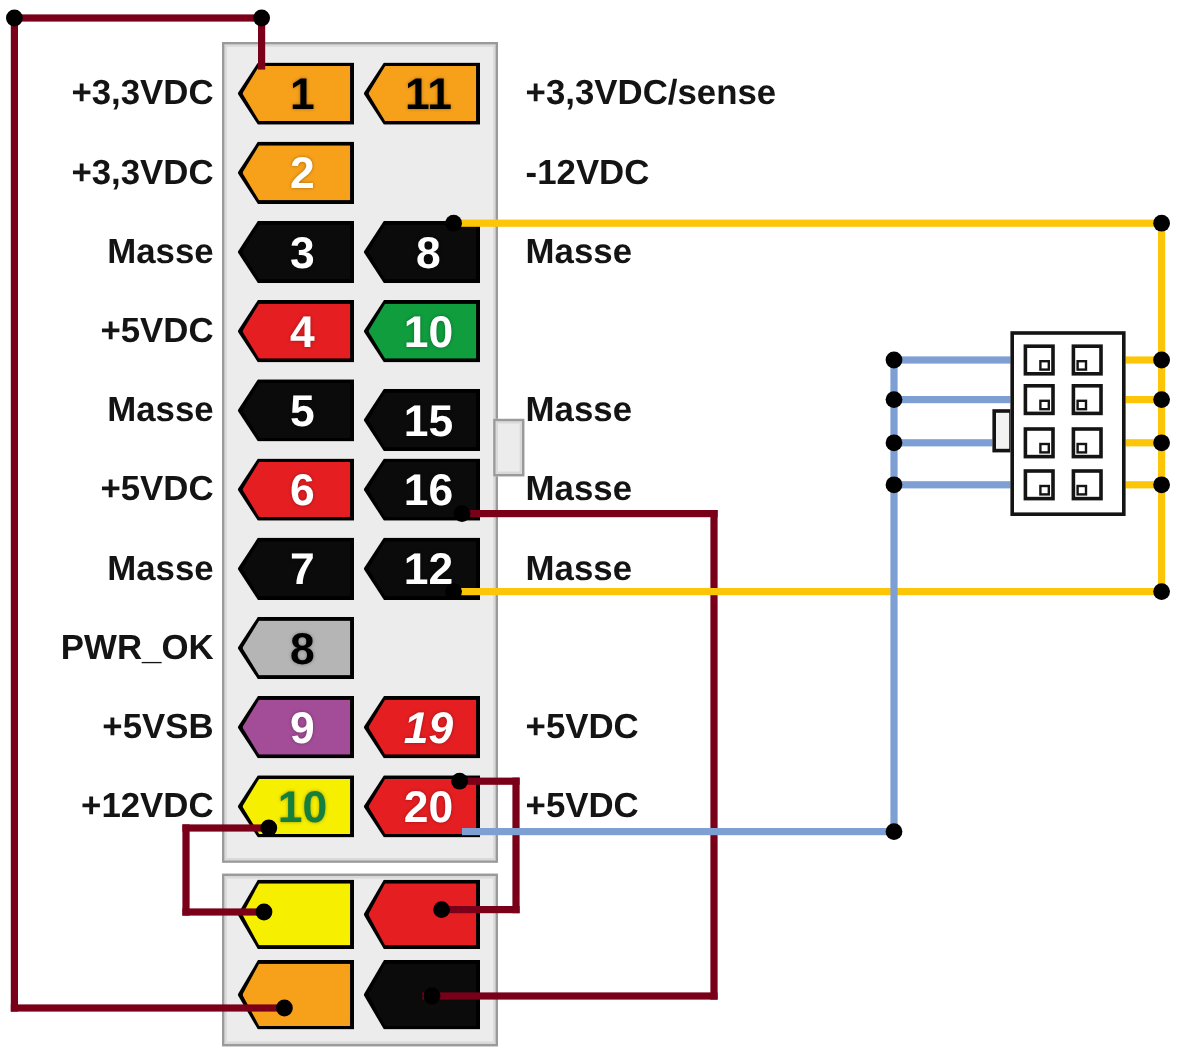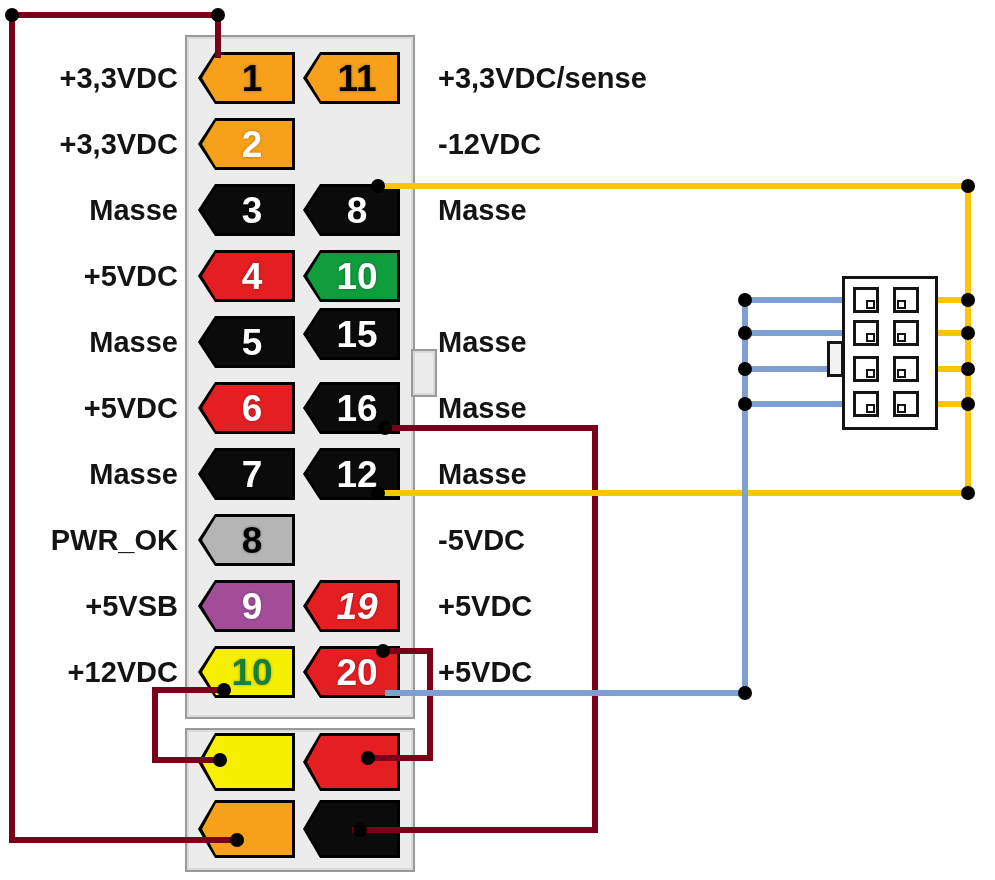--- a/index.html
+++ b/index.html
@@ -82,21 +82,20 @@
   <div class="lab lab-l" style="top:521px">PWR_OK</div>
   <div class="lab lab-l" style="top:587px">+5VSB</div>
   <div class="lab lab-l" style="top:653px">+12VDC</div>
 
   <div class="lab lab-r" style="top:59px">+3,3VDC/sense</div>
   <div class="lab lab-r" style="top:125px">-12VDC</div>
   <div class="lab lab-r" style="top:191px">Masse</div>
   <div class="lab lab-r" style="top:323px">Masse</div>
   <div class="lab lab-r" style="top:389px">Masse</div>
   <div class="lab lab-r" style="top:455px">Masse</div>
-  <div class="lab lab-r" style="top:521px">-5VDC</div>
   <div class="lab lab-r" style="top:587px">+5VDC</div>
   <div class="lab lab-r" style="top:653px">+5VDC</div>
 
   <div class="pin" style="left:198px;top:52px">
       <div class="pin-fill" style="background: rgb(247, 161, 27);">
         <span class="pin-num" style="color: rgb(0, 0, 0);">1</span>
       </div>
     </div>
   <div class="pin" style="left:198px;top:118px">
       <div class="pin-fill" style="background: rgb(247, 161, 27);">
@@ -152,21 +151,21 @@
   <div class="pin" style="left:303px;top:184px">
       <div class="pin-fill" style="background: rgb(11, 11, 11);">
         <span class="pin-num" style="color: rgb(255, 255, 255);">8</span>
       </div>
     </div>
   <div class="pin" style="left:303px;top:250px">
       <div class="pin-fill" style="background: rgb(16, 157, 62);">
         <span class="pin-num" style="color: rgb(255, 255, 255);">10</span>
       </div>
     </div>
-  <div class="pin" style="left:303px;top:308px">
+  <div class="pin" style="left:303px;top:324px">
       <div class="pin-fill" style="background: rgb(11, 11, 11);">
         <span class="pin-num" style="color: rgb(255, 255, 255);">15</span>
       </div>
     </div>
   <div class="pin" style="left:303px;top:382px">
       <div class="pin-fill" style="background: rgb(11, 11, 11);">
         <span class="pin-num" style="color: rgb(255, 255, 255);">16</span>
       </div>
     </div>
   <div class="pin" style="left:303px;top:448px">

